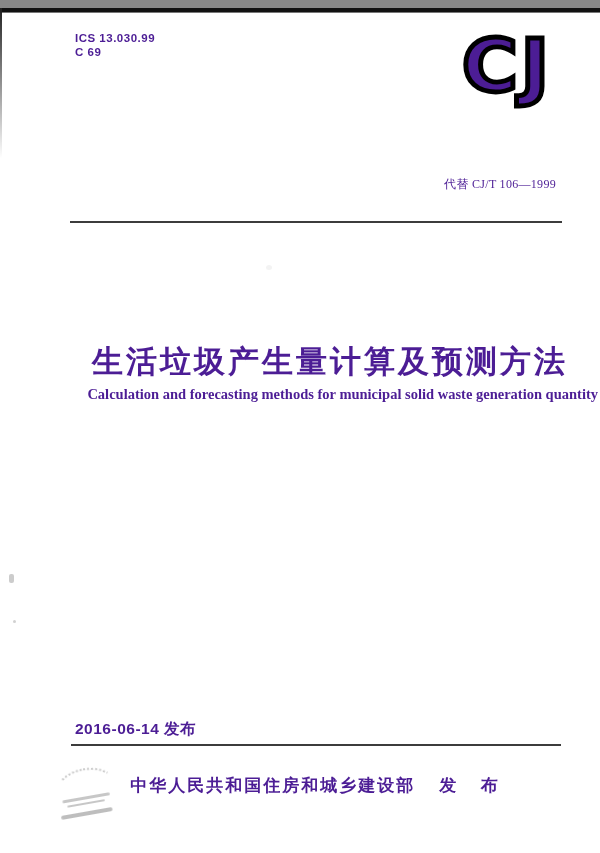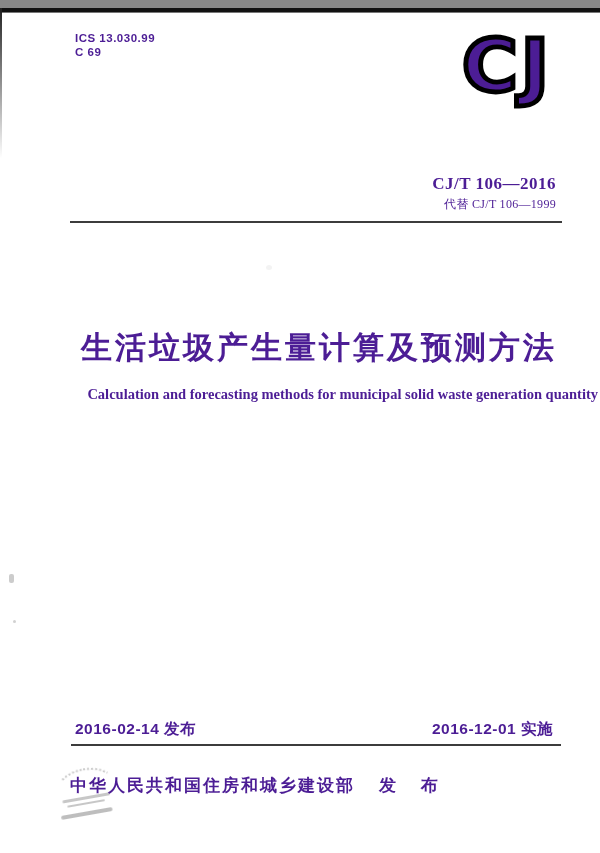--- a/index.html
+++ b/index.html
@@ -47,39 +47,39 @@
 
   .std-number-block { position: absolute; right: 52px; top: 166px; text-align: right; font-family: "Liberation Serif", serif; }
   .std-number { font-size: 17px; font-weight: bold; letter-spacing: .5px; }
   .std-replaces { font-size: 12px; margin-top: 2px; letter-spacing: .3px; }
 
   .rule { position: absolute; background: #3c3c3c; }
   .rule-top { left: 70px; top: 213px; width: 492px; height: 2px; }
   .rule-bottom { left: 71px; top: 736px; width: 490px; height: 2px; }
 
   .title-zh {
-    position: absolute; left: 70px; right: 40px; top: 319px;
-    text-align: center; font-size: 31px; font-weight: bold;
+    position: absolute; left: 70px; right: 40px; top: 333px;
+    text-align: right; font-size: 31px; font-weight: bold;
     letter-spacing: 3px; white-space: nowrap;
   }
   .title-en {
     position: absolute; left: 40px; right: 10px; top: 378px;
     text-align: right; font-size: 14.5px; font-weight: bold;
     font-family: "Liberation Serif", serif; white-space: nowrap;
   }
 
   .dates-row {
     position: absolute; left: 75px; right: 55px; top: 711px;
     display: flex; justify-content: space-between;
     font-size: 15.5px; font-weight: bold; letter-spacing: .5px;
   }
 
   .publisher-row {
     position: absolute; left: 70px; right: 40px; top: 766px;
-    text-align: left; font-size: 17px; font-weight: bold;
+    text-align: center; font-size: 17px; font-weight: bold;
     letter-spacing: 2px; white-space: nowrap;
   }
   .publish-label { margin-left: 24px; letter-spacing: 10px; }
 
   
   .watermark {
     position: absolute; left: 48px; top: 758px; width: 80px; height: 62px;
     opacity: .55; filter: blur(.4px); transform: rotate(-10deg);
   }
   .wm-arc {
@@ -105,32 +105,30 @@
 
   <div class="ics-block">
     <div>ICS 13.030.99</div>
     <div>C 69</div>
   </div>
 
   <div class="cj-logo">CJ</div>
 
 
   <div class="std-number-block">
-    <div class="std-number">CJ/T 106—2016</div>
     <div class="std-replaces">代替 CJ/T 106—1999</div>
   </div>
 
   <div class="rule rule-top"></div>
 
   <div class="title-zh">生活垃圾产生量计算及预测方法</div>
   <div class="title-en">Calculation and forecasting methods for municipal solid waste generation quantity</div>
 
   <div class="dates-row">
-    <span>2016-02-14 发布</span>
-    <span>2016-12-01 实施</span>
+    <span>2016-06-14 发布</span>
   </div>
 
   <div class="rule rule-bottom"></div>
 
   <div class="publisher-row">
     <span>中华人民共和国住房和城乡建设部</span><span class="publish-label">发 布</span>
   </div>
 
   <div class="watermark">
     <div class="wm-arc"></div>

